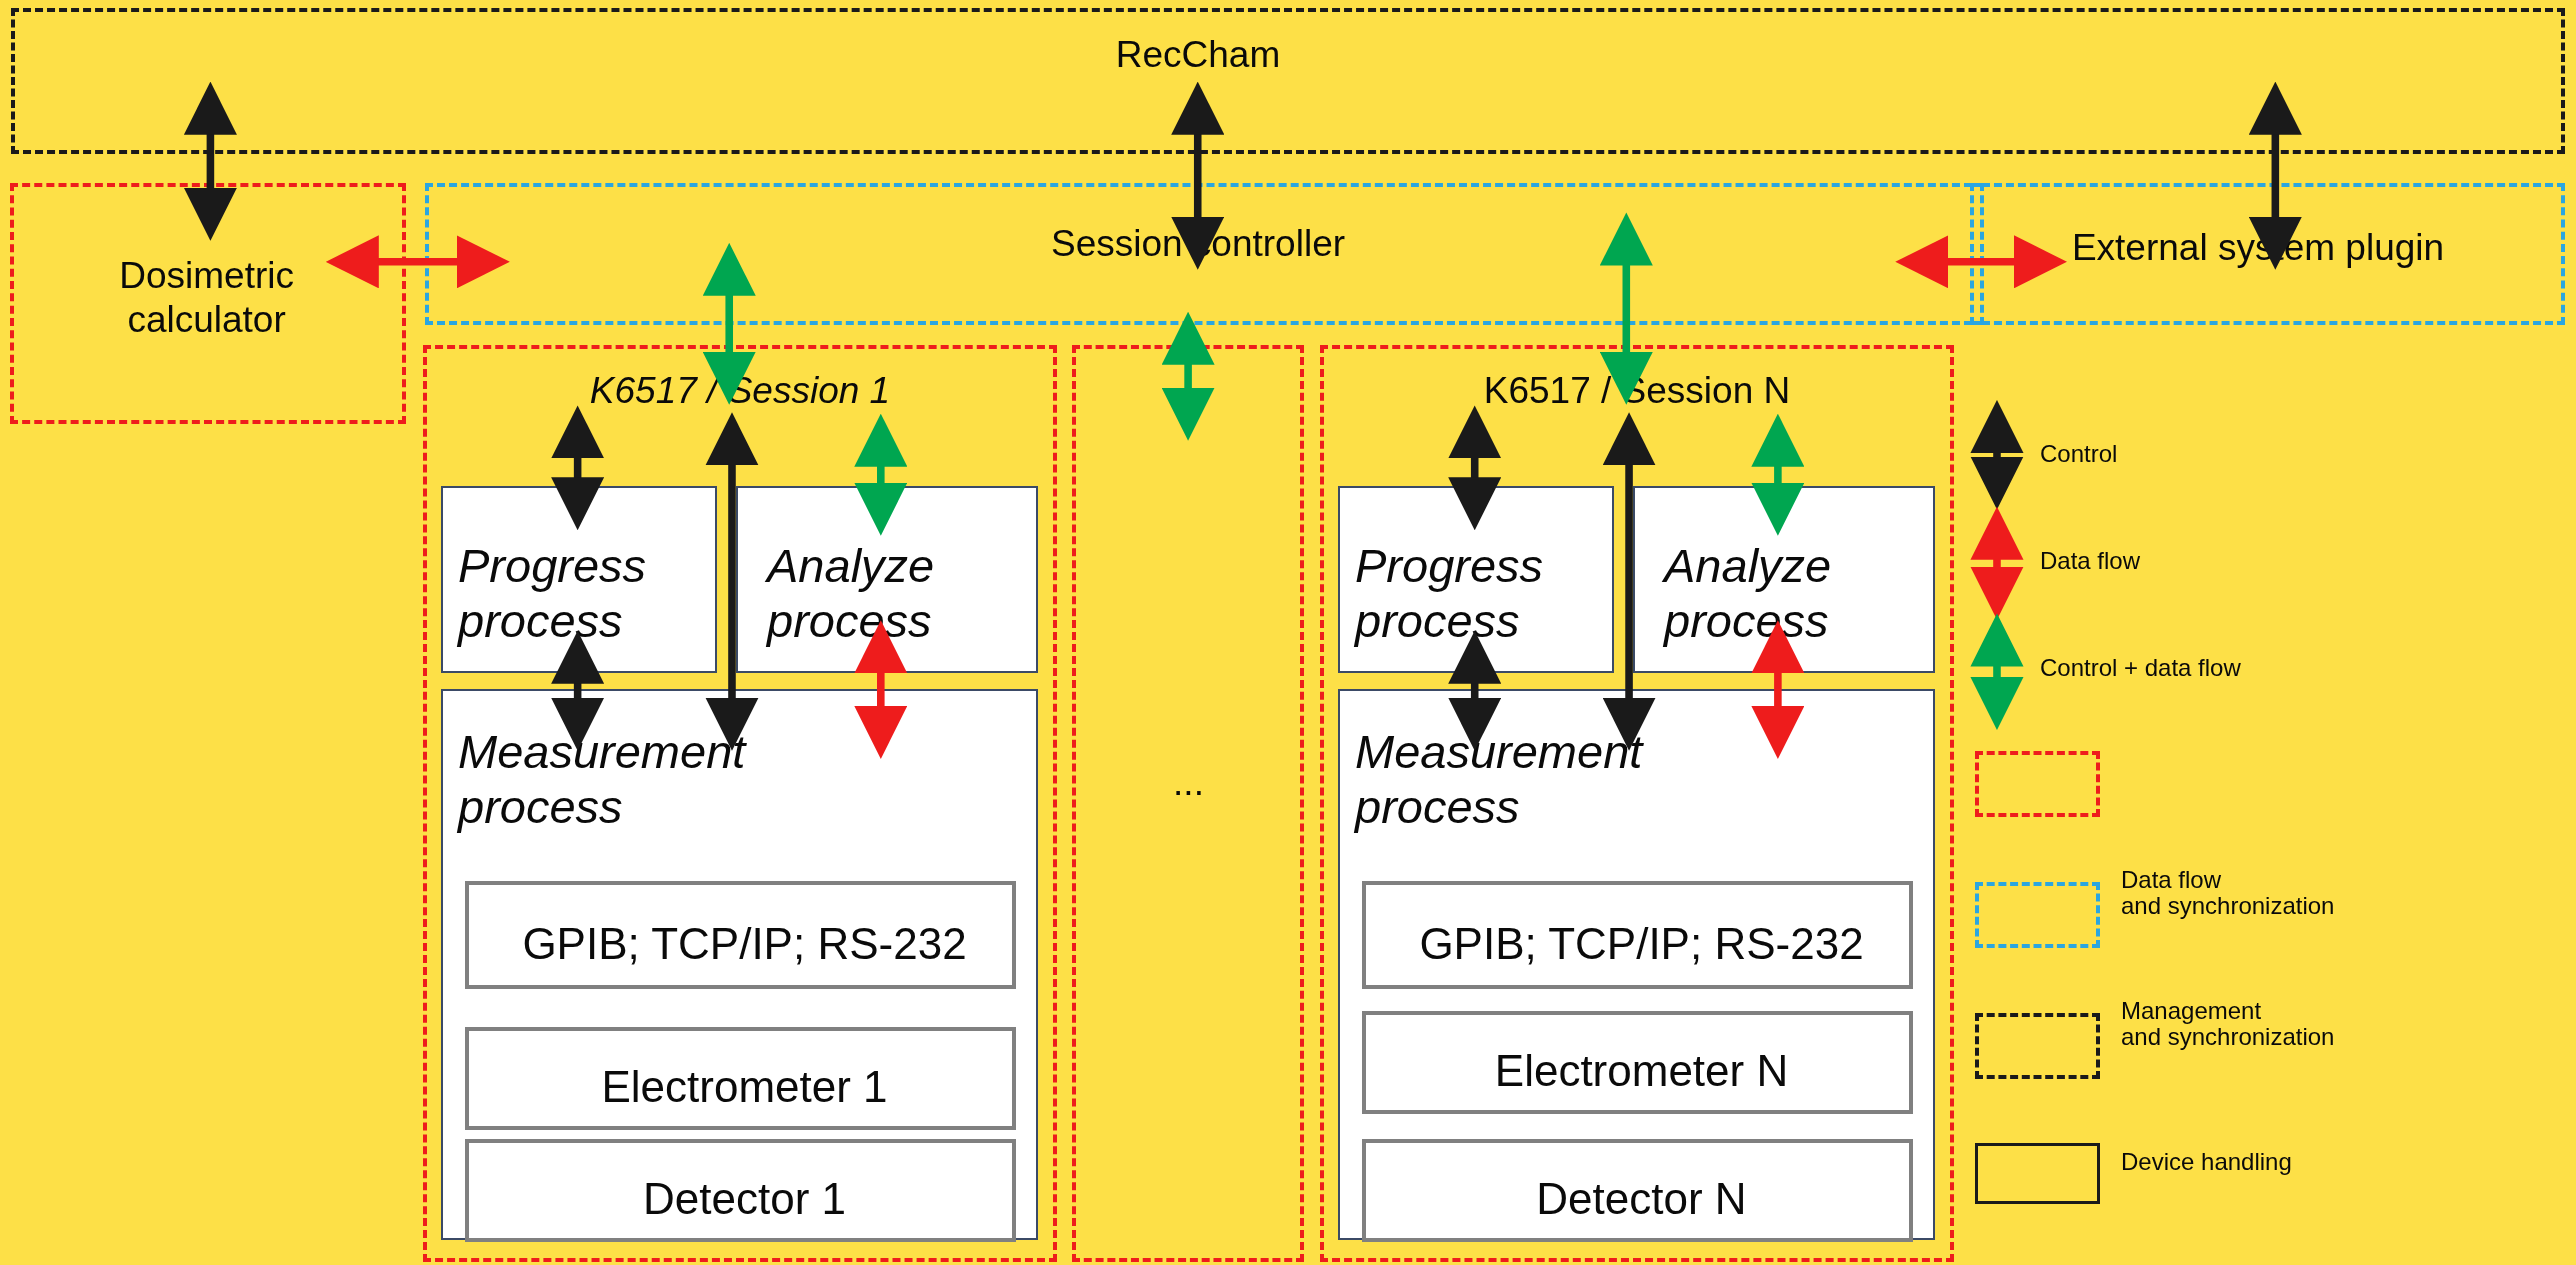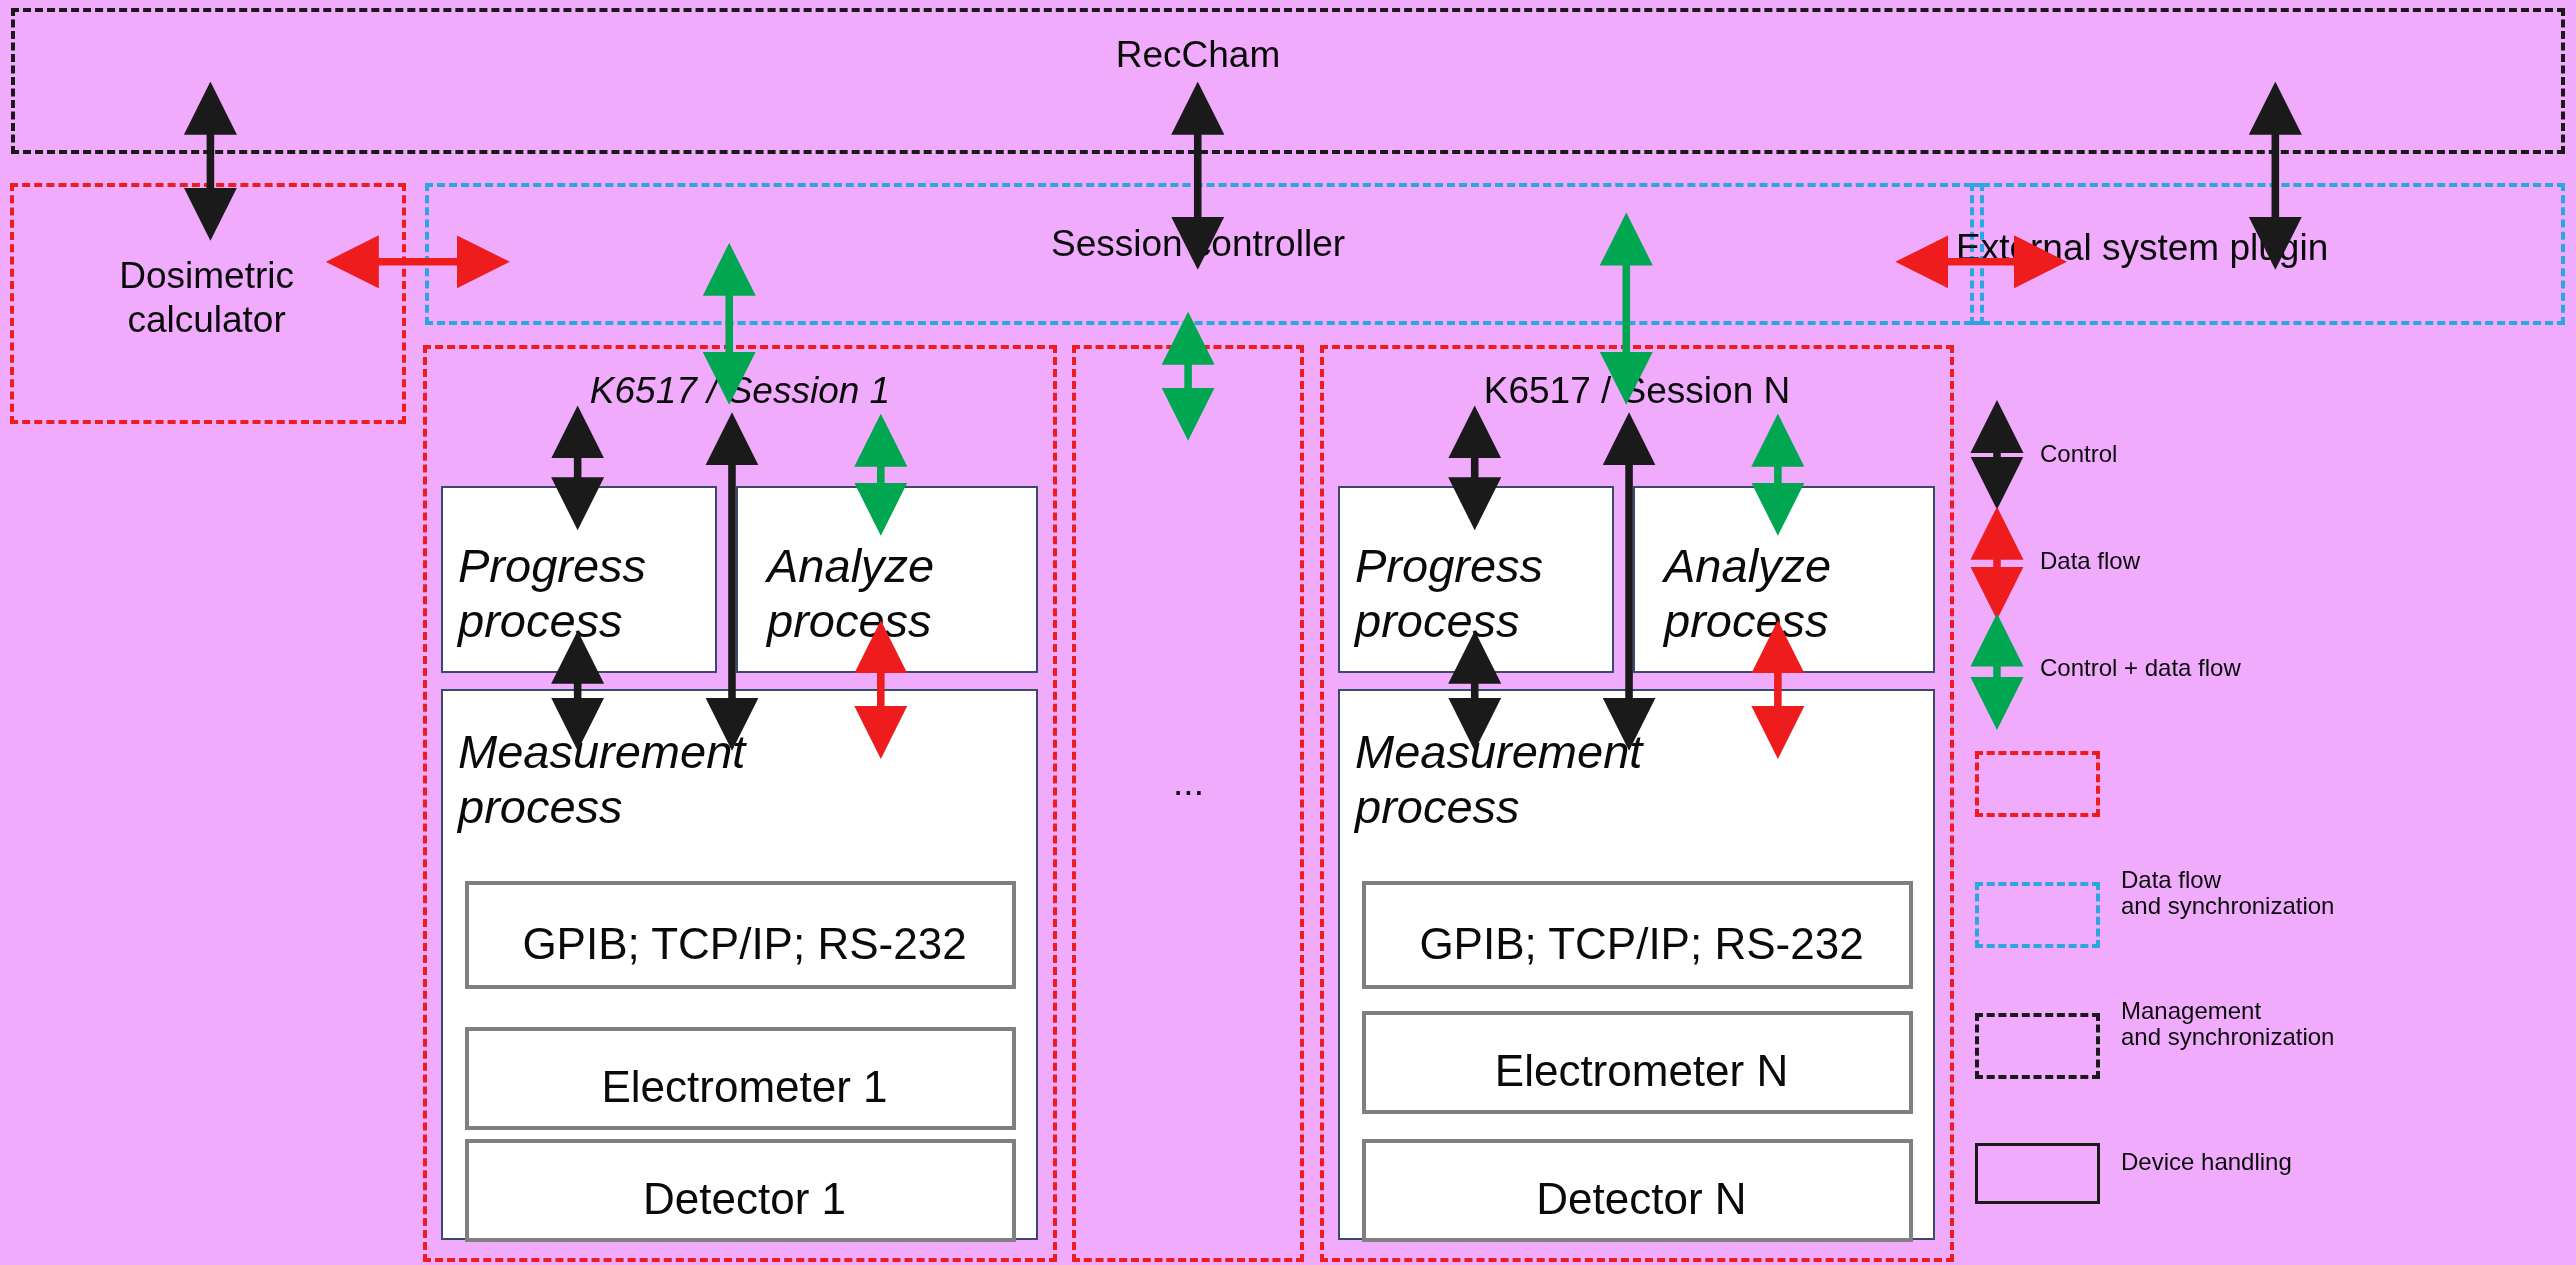--- a/index.html
+++ b/index.html
@@ -1,17 +1,17 @@
 <!DOCTYPE html>
 <html style="font-size:11px"><head>
 <meta charset="utf-8">
 <style>
   html,body{margin:0;padding:0;background:#ffffff;}
   body{font-family:"Liberation Sans", sans-serif;color:#0a0a0a;}
-  #stage{position:relative;width:2576px;height:1265px;background:#f0abfc;overflow:hidden;}
+  #stage{position:relative;width:2576px;height:1265px;background:#fde047;overflow:hidden;}
 
   
   .region{position:absolute;box-sizing:border-box;background:transparent;}
   .region.mgmt{border:4.8px dashed #1a1a1a;}
   .region.acq{border:4.8px dashed #ee1c1c;}
   .region.sync{border:4.8px dashed #2ba6e0;}
 
   
   .devbox{position:absolute;box-sizing:border-box;background:#fff;border:2.1px solid #3b4a66;}
   .devbox.grayb{border:4.1px solid #808080;}
@@ -53,21 +53,21 @@
 
   <div class="region acq" style="left:1320px;top:345px;width:634px;height:917px;"></div>
 
   <div class="lbl t-title ctr" style="left:957px;top:33px;width:482px;">RecCham</div>
 
   <div class="lbl t-title ctr" style="left:957px;top:222px;width:482px;">Session controller</div>
 
   <div class="lbl t-title ctr" style="left:27.6px;top:254px;width:358px;">Dosimetric
 calculator</div>
 
-  <div class="lbl t-title" style="left:1956px;top:226px;width:524px;">External system plugin</div>
+  <div class="lbl t-title" style="left:1996px;top:226px;width:524px;text-align:center;">External system plugin</div>
 
   <div class="lbl t-title ctr" style="left:1092px;top:761px;width:193px;">...</div>
 
   <div class="lbl t-title ctr" style="left:492px;top:369px;width:496px;font-style:italic;">K6517 / Session 1</div>
 
   <div class="devbox" style="left:441px;top:486px;width:276px;height:187px;">
     <div class="lbl t-box" style="left:15px;top:50px;width:255px;">Progress
 process</div>
   </div>
 

